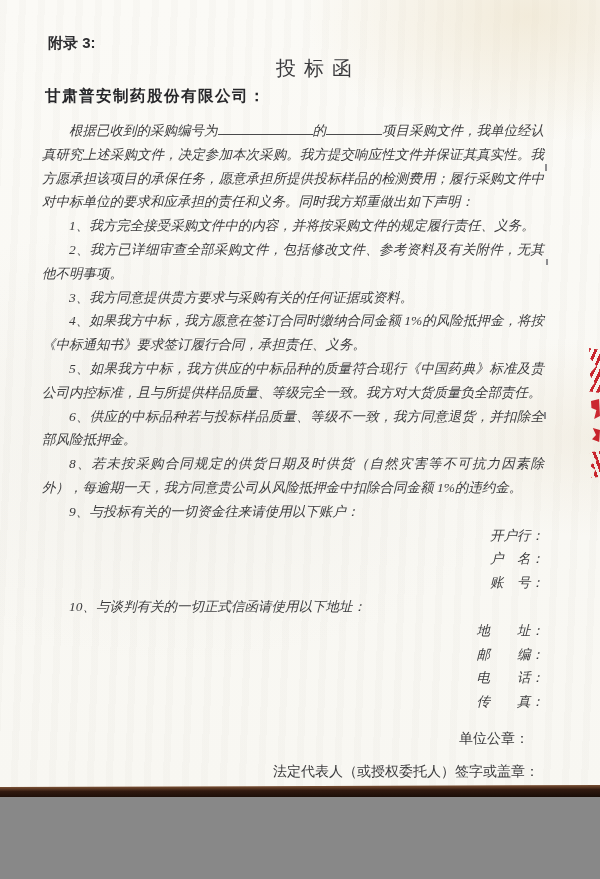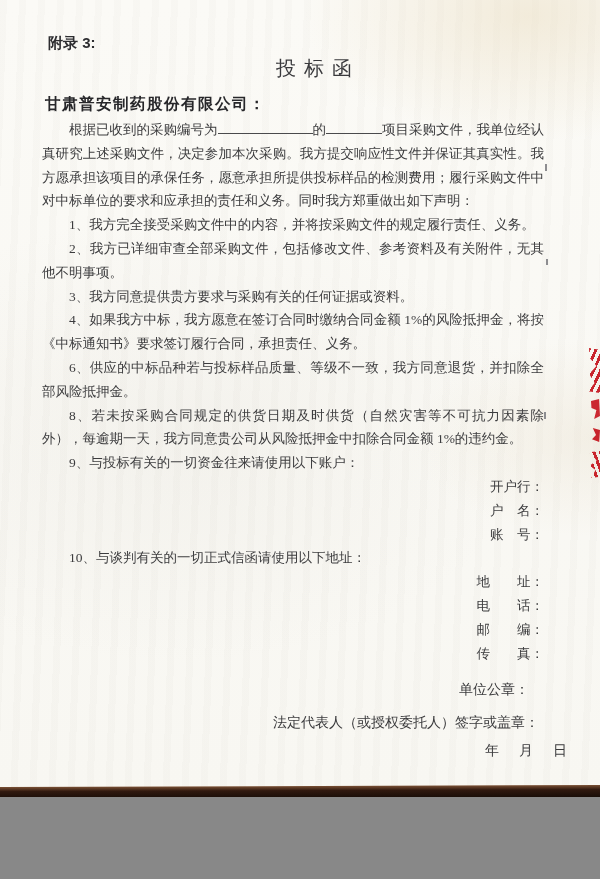--- a/index.html
+++ b/index.html
@@ -17,25 +17,25 @@
   .appendix {
     margin:34px 0 0 48px;
     font-family:"Liberation Sans","DejaVu Sans",sans-serif;
     font-weight:bold; font-size:15px; line-height:18px; color:#2d2d30;
   }
   .doc-title {
     position:relative; left:18px; margin-top:3px; text-align:center;
     font-size:20px; line-height:27px; letter-spacing:8px; color:#3a3a3d;
   }
   .salutation {
-    margin:11px 0 0 45px;
+    margin:3px 0 0 45px;
     font-family:"Liberation Sans","DejaVu Sans",sans-serif;
     font-weight:bold; font-size:15.5px; line-height:21px; letter-spacing:1.5px; color:#27272a;
   }
-  .body-text { margin:4px 56px 0 42px; font-size:13.5px; line-height:23.8px; }
+  .body-text { margin:13px 56px 0 42px; font-size:13.5px; line-height:23.8px;font-style:italic; }
   .body-text p { margin:0; text-indent:2em; text-align:justify; }
   .body-text p.field-line { text-align:right; }
   .blank { display:inline-block; height:1.05em; vertical-align:baseline;
            border-bottom:1px solid #4a4a4c; }
   .blank-long { width:95px; }
   .blank-short { width:56px; }
   .sig-block { font-size:14px; color:#3a3a3c;text-align:center; }
   .sig-seal { margin:15px 0 0 388px; line-height:20px; }
   .sig-rep  { margin:13px 16px 0 228px; line-height:20px; }
   .sig-date { margin:8px 0 16px 455px; line-height:20px; letter-spacing:3px; }
@@ -73,32 +73,33 @@
 
   <div class="salutation">甘肃普安制药股份有限公司：</div>
 
   <div class="body-text">
     <p><span>根据已收到的采购编号为</span><span class="blank blank-long"></span><span>的</span><span class="blank blank-short"></span><span>项目采购文件，我单位经认真研究上述采购文件，决定参加本次采购。我方提交响应性文件并保证其真实性。我方愿承担该项目的承保任务，愿意承担所提供投标样品的检测费用；履行采购文件中对中标单位的要求和应承担的责任和义务。同时我方郑重做出如下声明：</span></p>
 
     <p>1、我方完全接受采购文件中的内容，并将按采购文件的规定履行责任、义务。</p>
     <p>2、我方已详细审查全部采购文件，包括修改文件、参考资料及有关附件，无其他不明事项。</p>
     <p>3、我方同意提供贵方要求与采购有关的任何证据或资料。</p>
     <p>4、如果我方中标，我方愿意在签订合同时缴纳合同金额 1%的风险抵押金，将按《中标通知书》要求签订履行合同，承担责任、义务。</p>
+    <p>5、如果我方中标，我方供应的中标品种的质量符合现行《中国药典》标准及贵公司内控标准，且与所提供样品质量、等级完全一致。我方对大货质量负全部责任。</p>
     <p>6、供应的中标品种若与投标样品质量、等级不一致，我方同意退货，并扣除全部风险抵押金。</p>
     <p>8、若未按采购合同规定的供货日期及时供货（自然灾害等不可抗力因素除外），每逾期一天，我方同意贵公司从风险抵押金中扣除合同金额 1%的违约金。</p>
 
     <p>9、与投标有关的一切资金往来请使用以下账户：</p>
     <p class="field-line">开户行：</p>
     <p class="field-line">户　名：</p>
     <p class="field-line">账　号：</p>
 
     <p>10、与谈判有关的一切正式信函请使用以下地址：</p>
     <p class="field-line">地　　址：</p>
+    <p class="field-line">邮　　编：</p>
     <p class="field-line">电　　话：</p>
-    <p class="field-line">邮　　编：</p>
     <p class="field-line">传　　真：</p>
   </div>
 
   <div class="sig-block">
     <div class="sig-seal">单位公章：</div>
     <div class="sig-rep">法定代表人（或授权委托人）签字或盖章：</div>
     <div class="sig-date">年　月　日</div>
   </div>
 
   <div class="stamp-frag frag-1"></div>

